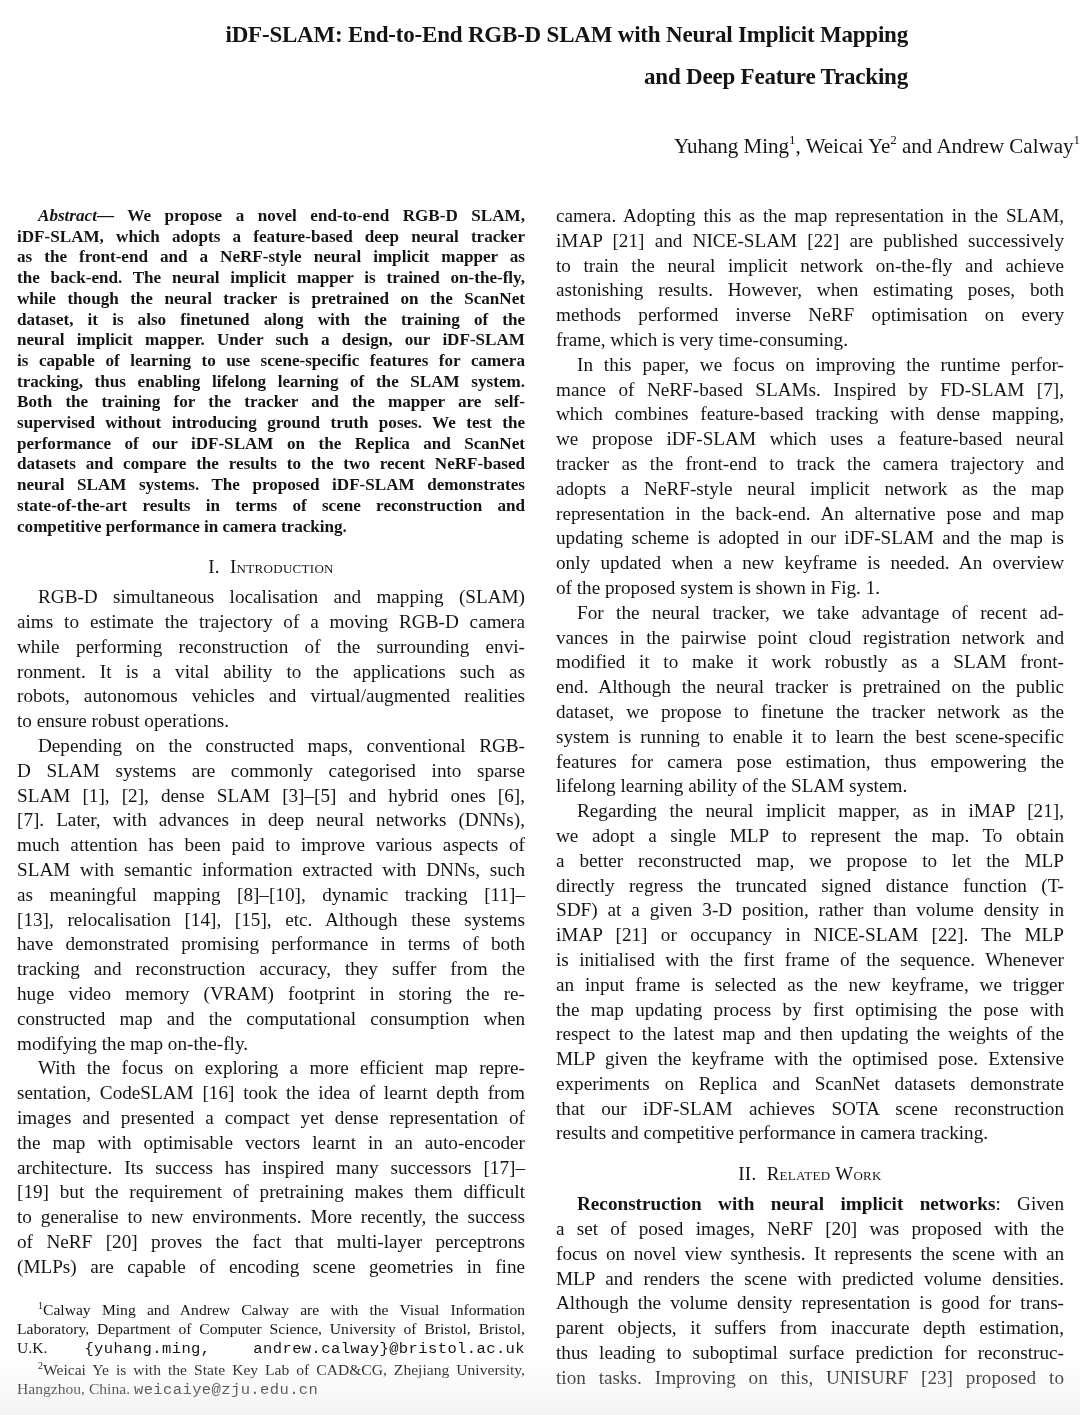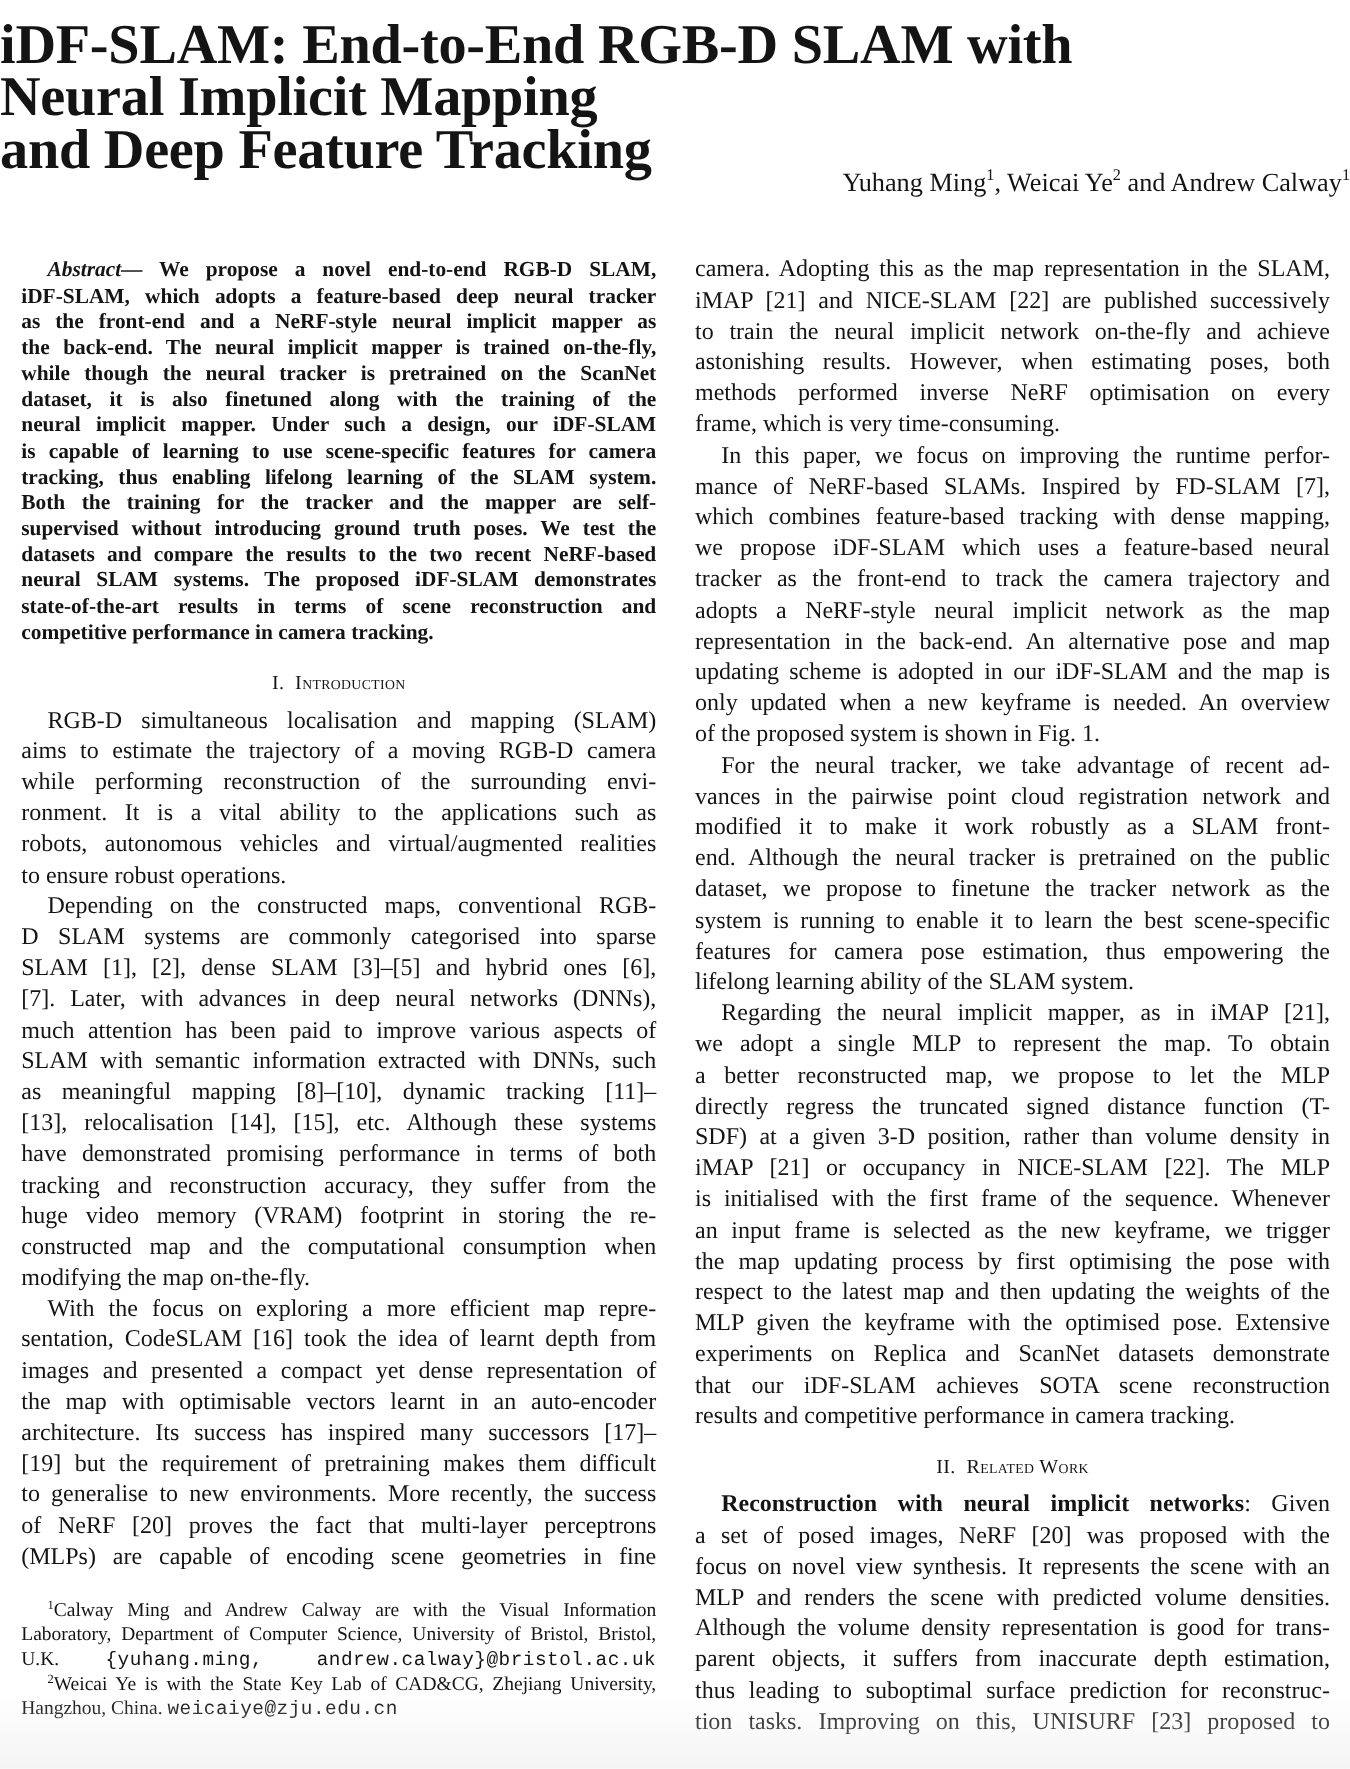--- a/index.html
+++ b/index.html
@@ -6,42 +6,42 @@
   body {
     width: 1080px; height: 1415px; overflow: hidden;
     background: #ffffff;
     color: #141414;
     font-family: "Liberation Serif", "DejaVu Serif", serif;
     position: relative;
   }
   .page { position: relative; width: 1080px; height: 1415px; }
   .title {
     position: absolute; left: 0; width: 908px; top: 14px;
-    text-align: left; font-weight: bold; font-size: 45px; line-height: 42px;
+    text-align: right; font-weight: bold; font-size: 23px; line-height: 42px;
     letter-spacing: -0.2px;
   }
   .authors {
     position: absolute; left: 0; width: 1080px; top: 132px;
     text-align: right; font-size: 21px; line-height: 28px;
   }
   .authors sup { font-size: 13px; vertical-align: 9px; line-height: 0; }
   .col { position: absolute; width: 508px; }
   .col.left { left: 17px; }
   .col.right { left: 556px; }
   .line {
     display: block; white-space: nowrap; text-align: justify; text-align-last: justify;
     overflow: visible;
   }
   .line.last { text-align-last: left; }
   .line.indent { padding-left: 21px; }
   .abstract .line { font-weight: bold; font-size: 17.1px; line-height: 20.7px; }
   .abstract .abs-label { font-style: italic; }
   .body .line { font-size: 19.2px; line-height: 24.8px; }
   .section-head {
-    display: block; text-align: center; font-size: 16px; line-height: 24px;
+    display: block; text-align: center; font-size: 19px; line-height: 24px;
     font-variant: small-caps; letter-spacing: 0.3px;
   }
   .footnotes .line { font-size: 15.6px; line-height: 19.4px; }
   .footnotes sup { font-size: 10px; vertical-align: 6px; line-height: 0; }
   .mono { font-family: "Liberation Mono", "DejaVu Sans Mono", monospace; font-size: 15.5px; letter-spacing: 0.4px; }
   .bold { font-weight: bold; }
   .ital { }
   .fade {
     position: absolute; left: 0; bottom: 0; width: 1080px; height: 60px;
     background: linear-gradient(to bottom, rgba(255,255,255,0), rgba(236,236,236,0.55));
@@ -69,20 +69,21 @@
       <span class="line">iDF-SLAM, which adopts a feature-based deep neural tracker</span>
       <span class="line">as the front-end and a NeRF-style neural implicit mapper as</span>
       <span class="line">the back-end. The neural implicit mapper is trained on-the-fly,</span>
       <span class="line">while though the neural tracker is pretrained on the ScanNet</span>
       <span class="line">dataset, it is also finetuned along with the training of the</span>
       <span class="line">neural implicit mapper. Under such a design, our iDF-SLAM</span>
       <span class="line">is capable of learning to use scene-specific features for camera</span>
       <span class="line">tracking, thus enabling lifelong learning of the SLAM system.</span>
       <span class="line">Both the training for the tracker and the mapper are self-</span>
       <span class="line">supervised without introducing ground truth poses. We test the</span>
+      <span class="line">performance of our iDF-SLAM on the Replica and ScanNet</span>
       <span class="line">datasets and compare the results to the two recent NeRF-based</span>
       <span class="line">neural SLAM systems. The proposed iDF-SLAM demonstrates</span>
       <span class="line">state-of-the-art results in terms of scene reconstruction and</span>
       <span class="line last">competitive performance in camera tracking.</span>
     </div>
 
     <div style="height:18px"></div>
     <div class="section-head"><span>I.</span>&nbsp; <span>Introduction</span></div>
     <div style="height:6px"></div>
 

